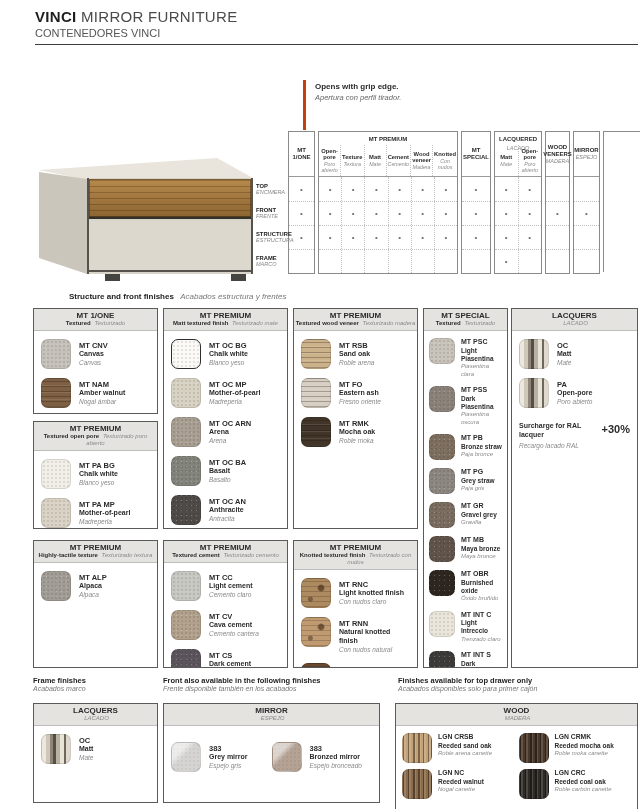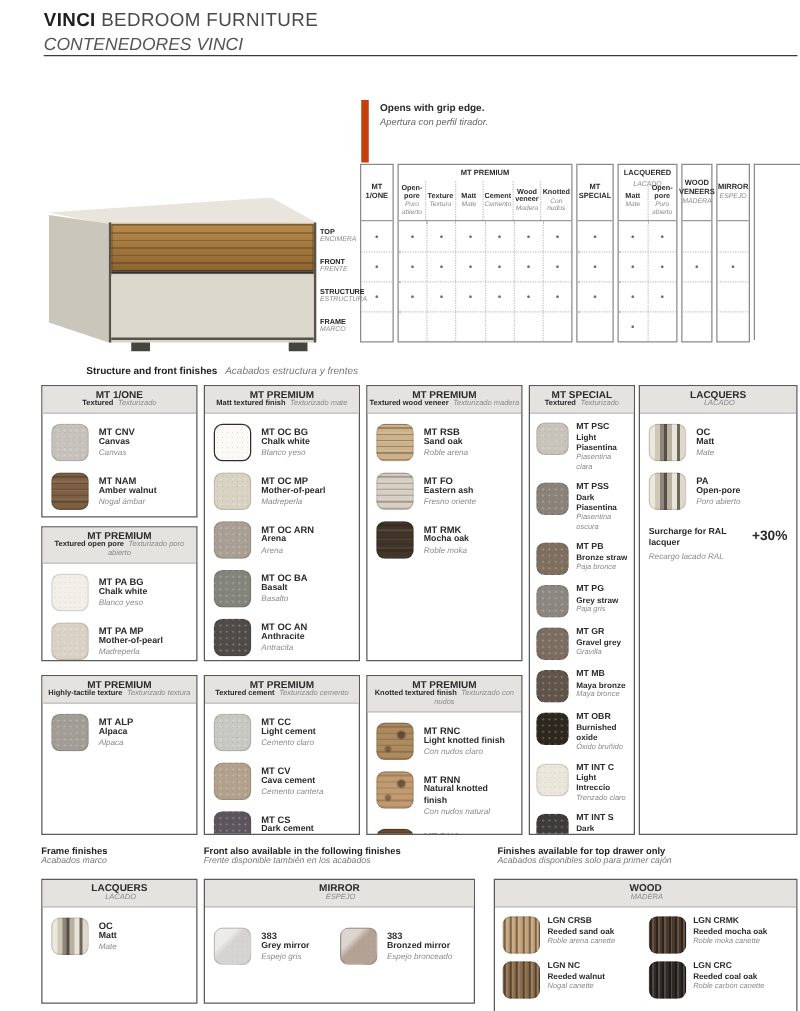--- a/index.html
+++ b/index.html
@@ -9,21 +9,21 @@
     background:#ffffff; color:#2b2b2b;
     font-family:"Liberation Sans", sans-serif;
   }
   i { font-style:italic; }
   b { font-weight:bold; }
 
   
   #hdr { position:absolute; left:35px; top:8px; }
   #hdr .ttl { font-size:15px; letter-spacing:.3px; color:#4a4a4a; }
   #hdr .ttl b { color:#1e1e1e; }
-  #hdr .sub { font-size:14px; font-style:italic; color:#555; margin-top:2px; }
+  #hdr .sub { font-size:11px; color:#555; margin-top:2px; }
   #rule { position:absolute; left:35px; top:44px; width:603px; border-top:1px solid #3c3c3c; }
 
   
   #product { position:absolute; left:25px; top:146px; width:240px; height:142px; }
   #product .face { position:absolute; }
   .p-top  { left:0; top:0; width:240px; height:60px;
             clip-path:polygon(14px 24px,192px 12px,228px 32px,62px 34px);
             background:#e9e5dc; }
   .p-side { left:0; top:0; width:70px; height:142px;
             clip-path:polygon(14px 26px,62px 33px,62px 128px,14px 112px);
@@ -37,22 +37,22 @@
             box-shadow:inset 0 0 0 1px rgba(50,40,20,.45);
             border-bottom:2px solid #33312b;
             background-image:repeating-linear-gradient(0deg, rgba(70,45,15,.25) 0 1px, transparent 1px 6px),
                              linear-gradient(180deg,#b78a4d,#8d6531); }
   .p-dw-bot { position:absolute; left:0; top:43px; width:100%; height:51px;
             background:#ddd8cd; border-bottom:2px solid #55534c; }
   .p-foot { position:absolute; width:15px; height:7px; background:#46443f; top:128px; }
   .p-foot.f1 { left:80px; } .p-foot.f2 { left:206px; }
 
   
-  #grip { position:absolute; left:289px; top:80px; width:230px; height:50px;
-          border-left:6px solid #c2410c; padding:2px 0 0 9px; }
+  #grip { position:absolute; left:303px; top:80px; width:230px; height:50px;
+          border-left:3px solid #c2410c; padding:2px 0 0 9px; }
   #grip .en { font-size:8px; font-weight:bold; }
   #grip .es { font-size:7.5px; font-style:italic; color:#666; margin-top:2px; }
 
   
   #avail-table { position:absolute; left:256px; top:131px; }
   .tbl-labels { position:absolute; left:0; top:46px; width:31px; }
   .tbl-label { height:24px; display:flex; flex-direction:column; justify-content:center; line-height:1.1; }
   .tbl-label b { font-size:5.8px; color:#222; }
   .tbl-label i { font-size:5.5px; color:#888; }
   .tbl-groups { margin-left:32px; display:flex; gap:3px; align-items:flex-start; }
@@ -139,21 +139,21 @@
                                rgba(255,255,255,.14) 1.5px 3px, transparent 3px 5px); }
   .tx-stripes { background-image:linear-gradient(90deg,#ece8dd 0 14%,#cfc8b8 14% 28%,#8d8679 28% 40%,
                                #564f45 40% 50%,#b9b2a2 50% 64%,#e8e4d8 64% 78%,#6e675c 78% 86%,#ded9cc 86% 100%); }
   .tx-mirror { background-image:linear-gradient(135deg, rgba(255,255,255,.55) 0 30%, rgba(255,255,255,0) 45%),
                radial-gradient(rgba(0,0,0,.05) .7px, transparent .8px); background-size:100% 100%,4px 4px; }
 </style>
 </head>
 <body>
 
 <div id="hdr">
-  <div class="ttl"><b>VINCI</b><span> BEDROOM FURNITURE</span></div>
+  <div class="ttl"><b>VINCI</b><span> MIRROR FURNITURE</span></div>
   <div class="sub">CONTENEDORES VINCI</div>
 </div>
 <div id="rule"></div>
 
 <div id="product">
   <div class="face p-top"></div>
   <div class="face p-side"></div>
   <div class="face p-front">
     <div class="p-dw-top"></div>
     <div class="p-dw-bot"></div>

